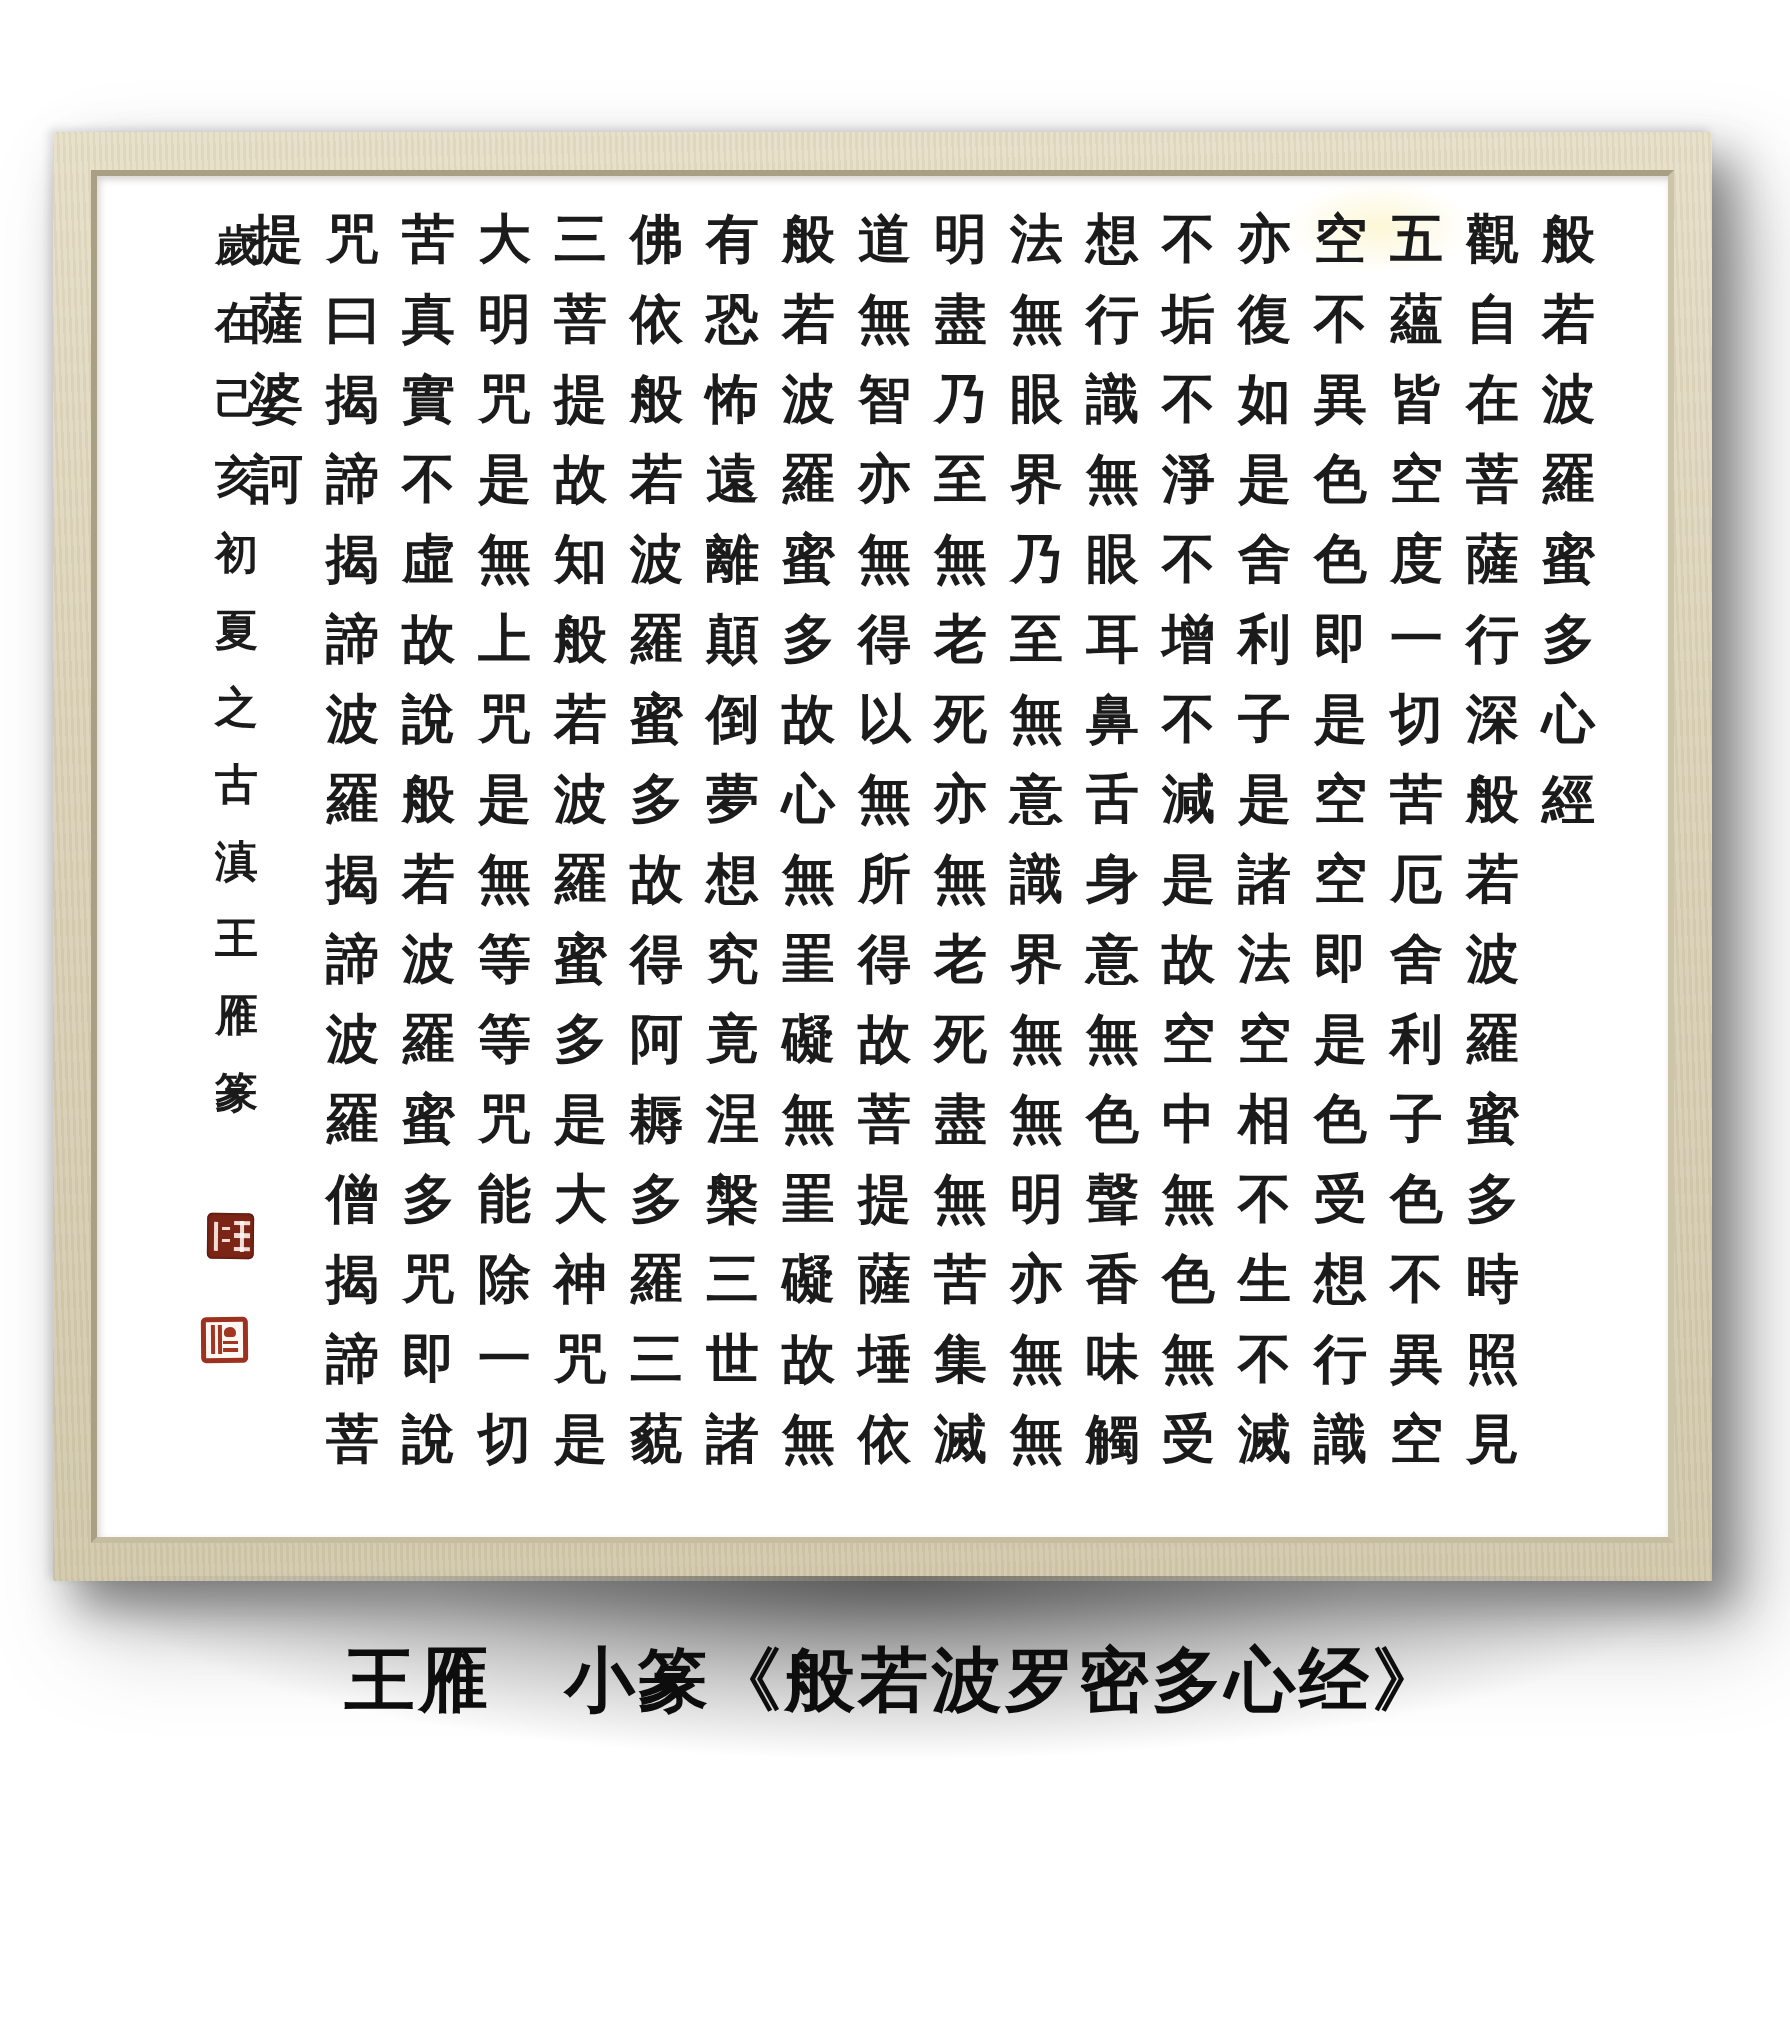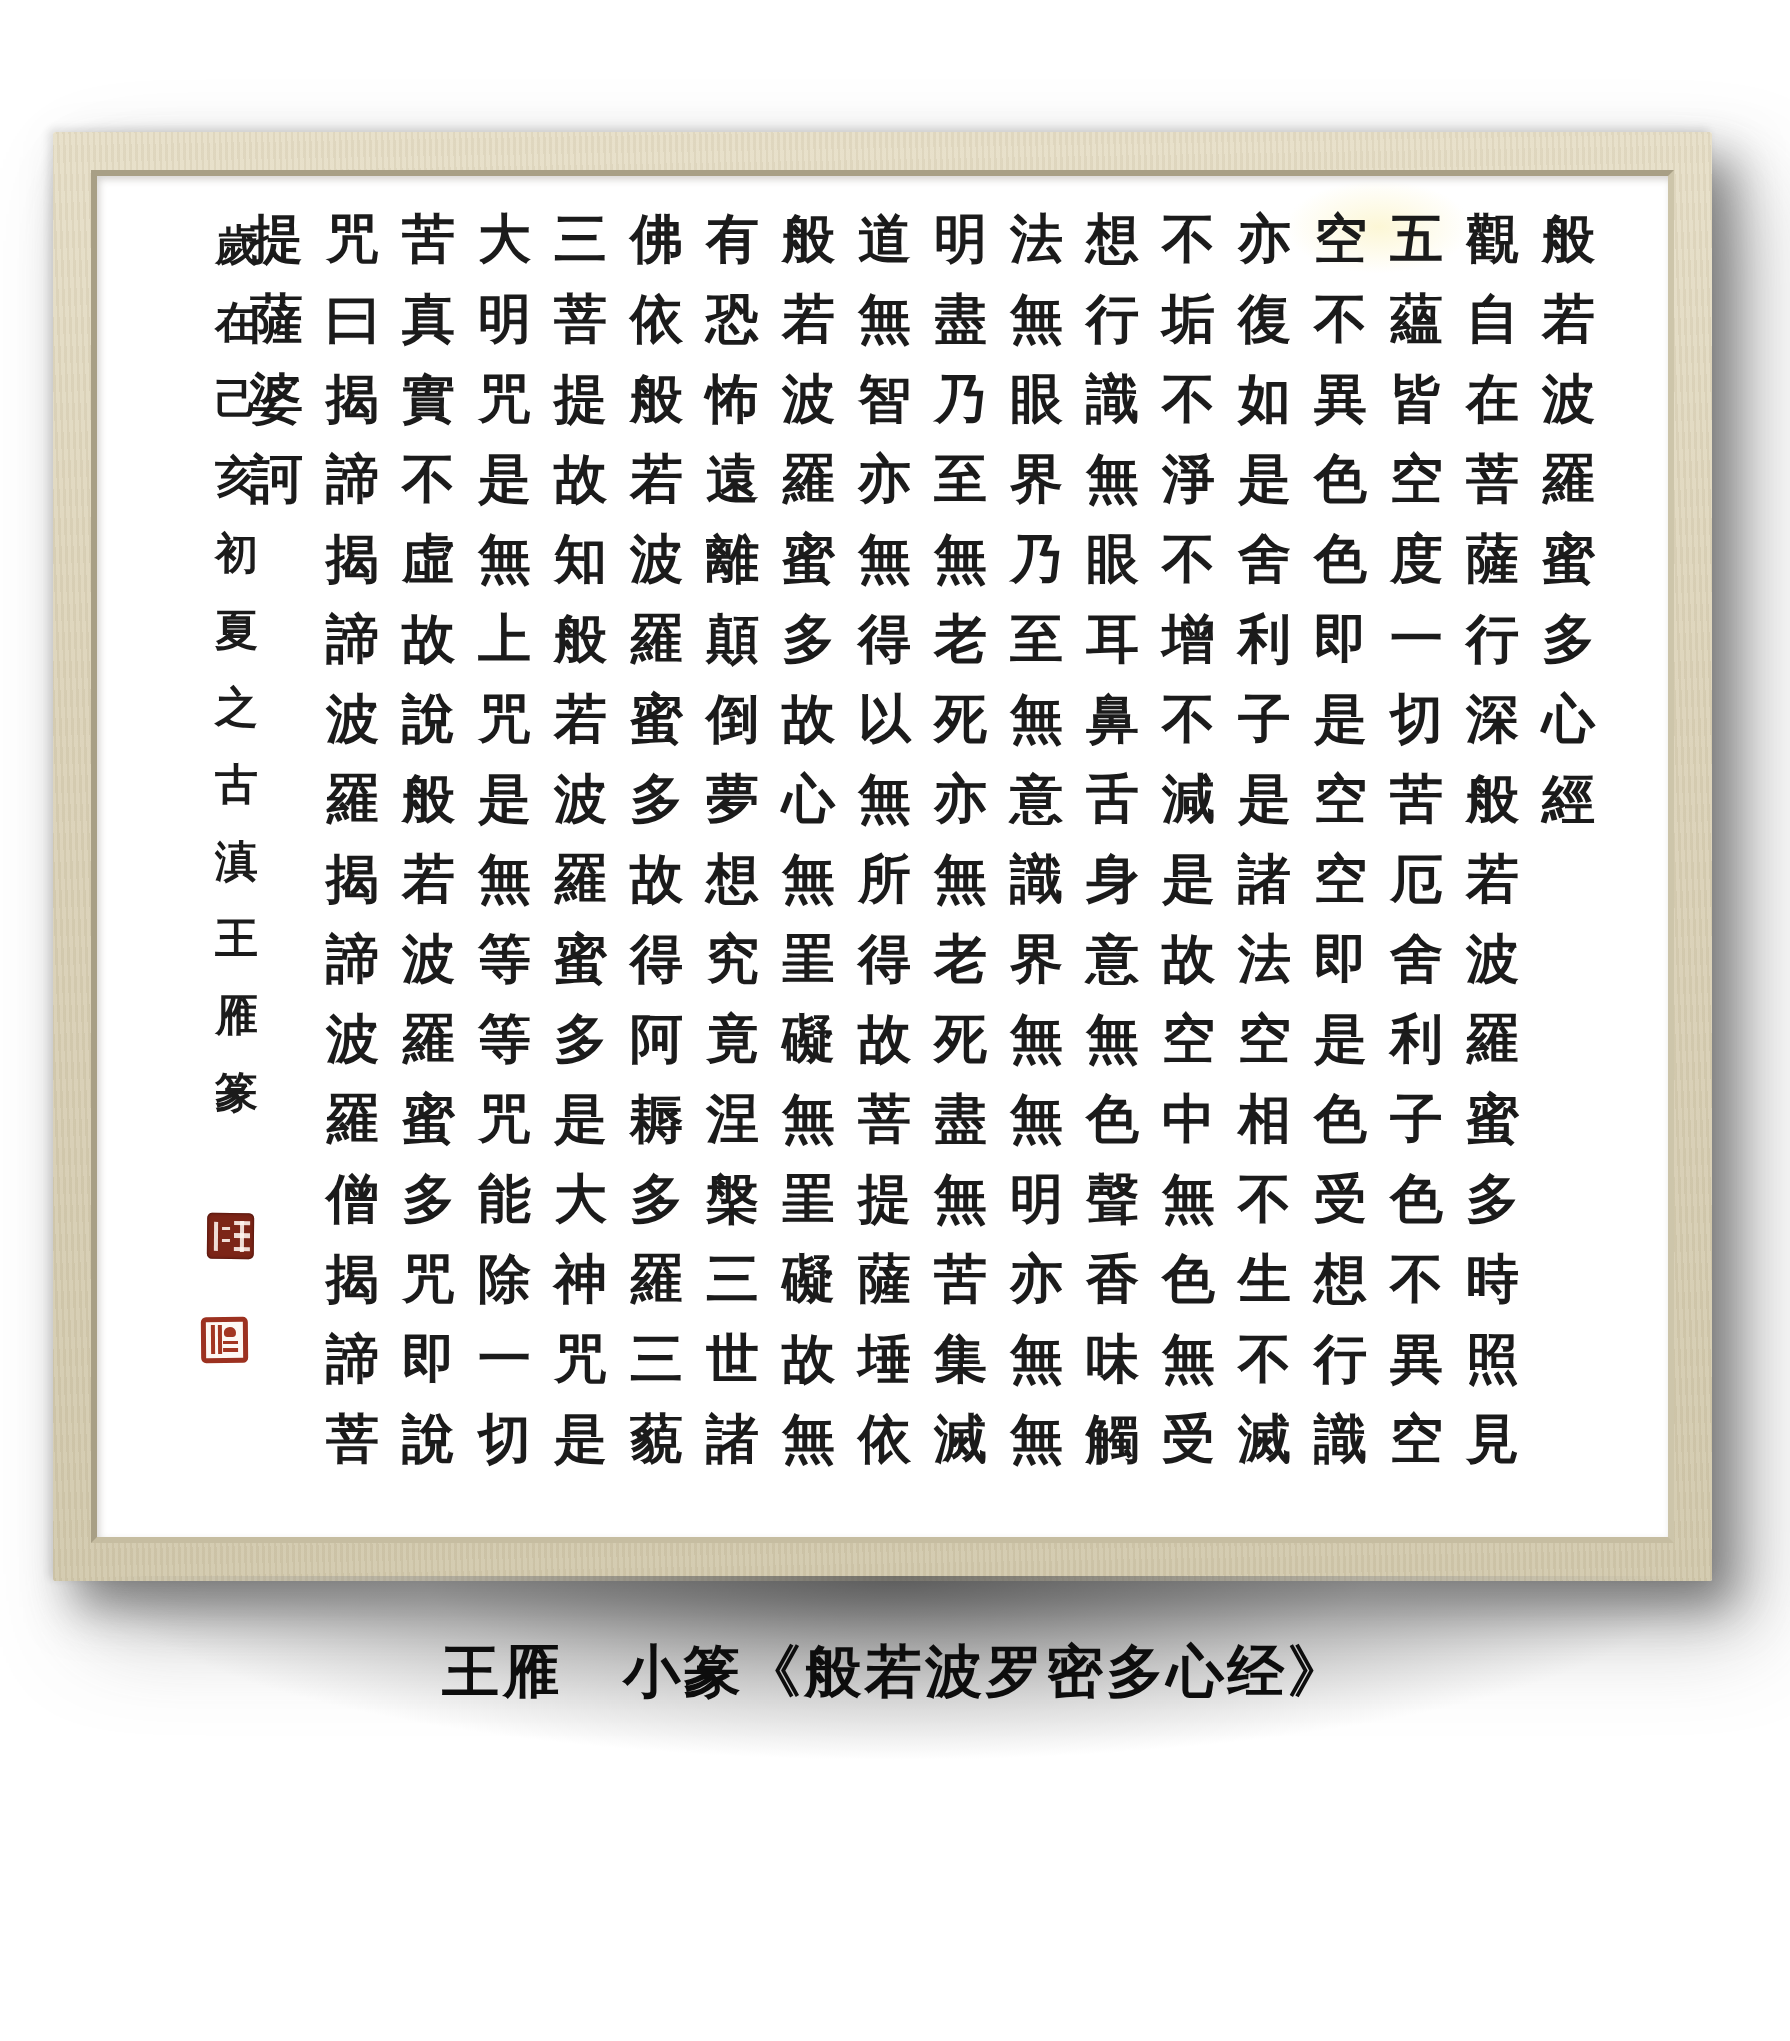--- a/index.html
+++ b/index.html
@@ -78,21 +78,21 @@
   .seal-lower .m5{right:5.1px;top:26.4px;width:15.3px;height:3.4px;}
   
   .floor-shadow{
     position:absolute;left:43px;top:1576px;width:1704px;height:230px;
     background:radial-gradient(ellipse 58% 100% at 50% 0%,
       rgba(80,80,80,0.72) 0%,rgba(140,140,140,0.42) 48%,rgba(255,255,255,0) 80%);
     pointer-events:none;
   }
   .caption{
     position:absolute;left:0;top:1634px;width:1790px;text-align:center;
-    font-size:57px;font-weight:700;color:#0d0d0d;letter-spacing:3.4px;
+    font-size:70px;font-weight:700;color:#0d0d0d;letter-spacing:3.4px;
     font-family:"DejaVu Sans",sans-serif;
   }
 </style>
 </head>
 <body>
 
 <div class="frame">
   <div class="frame-lip"></div>
   <div class="paper">
     <div class="stain"></div>

